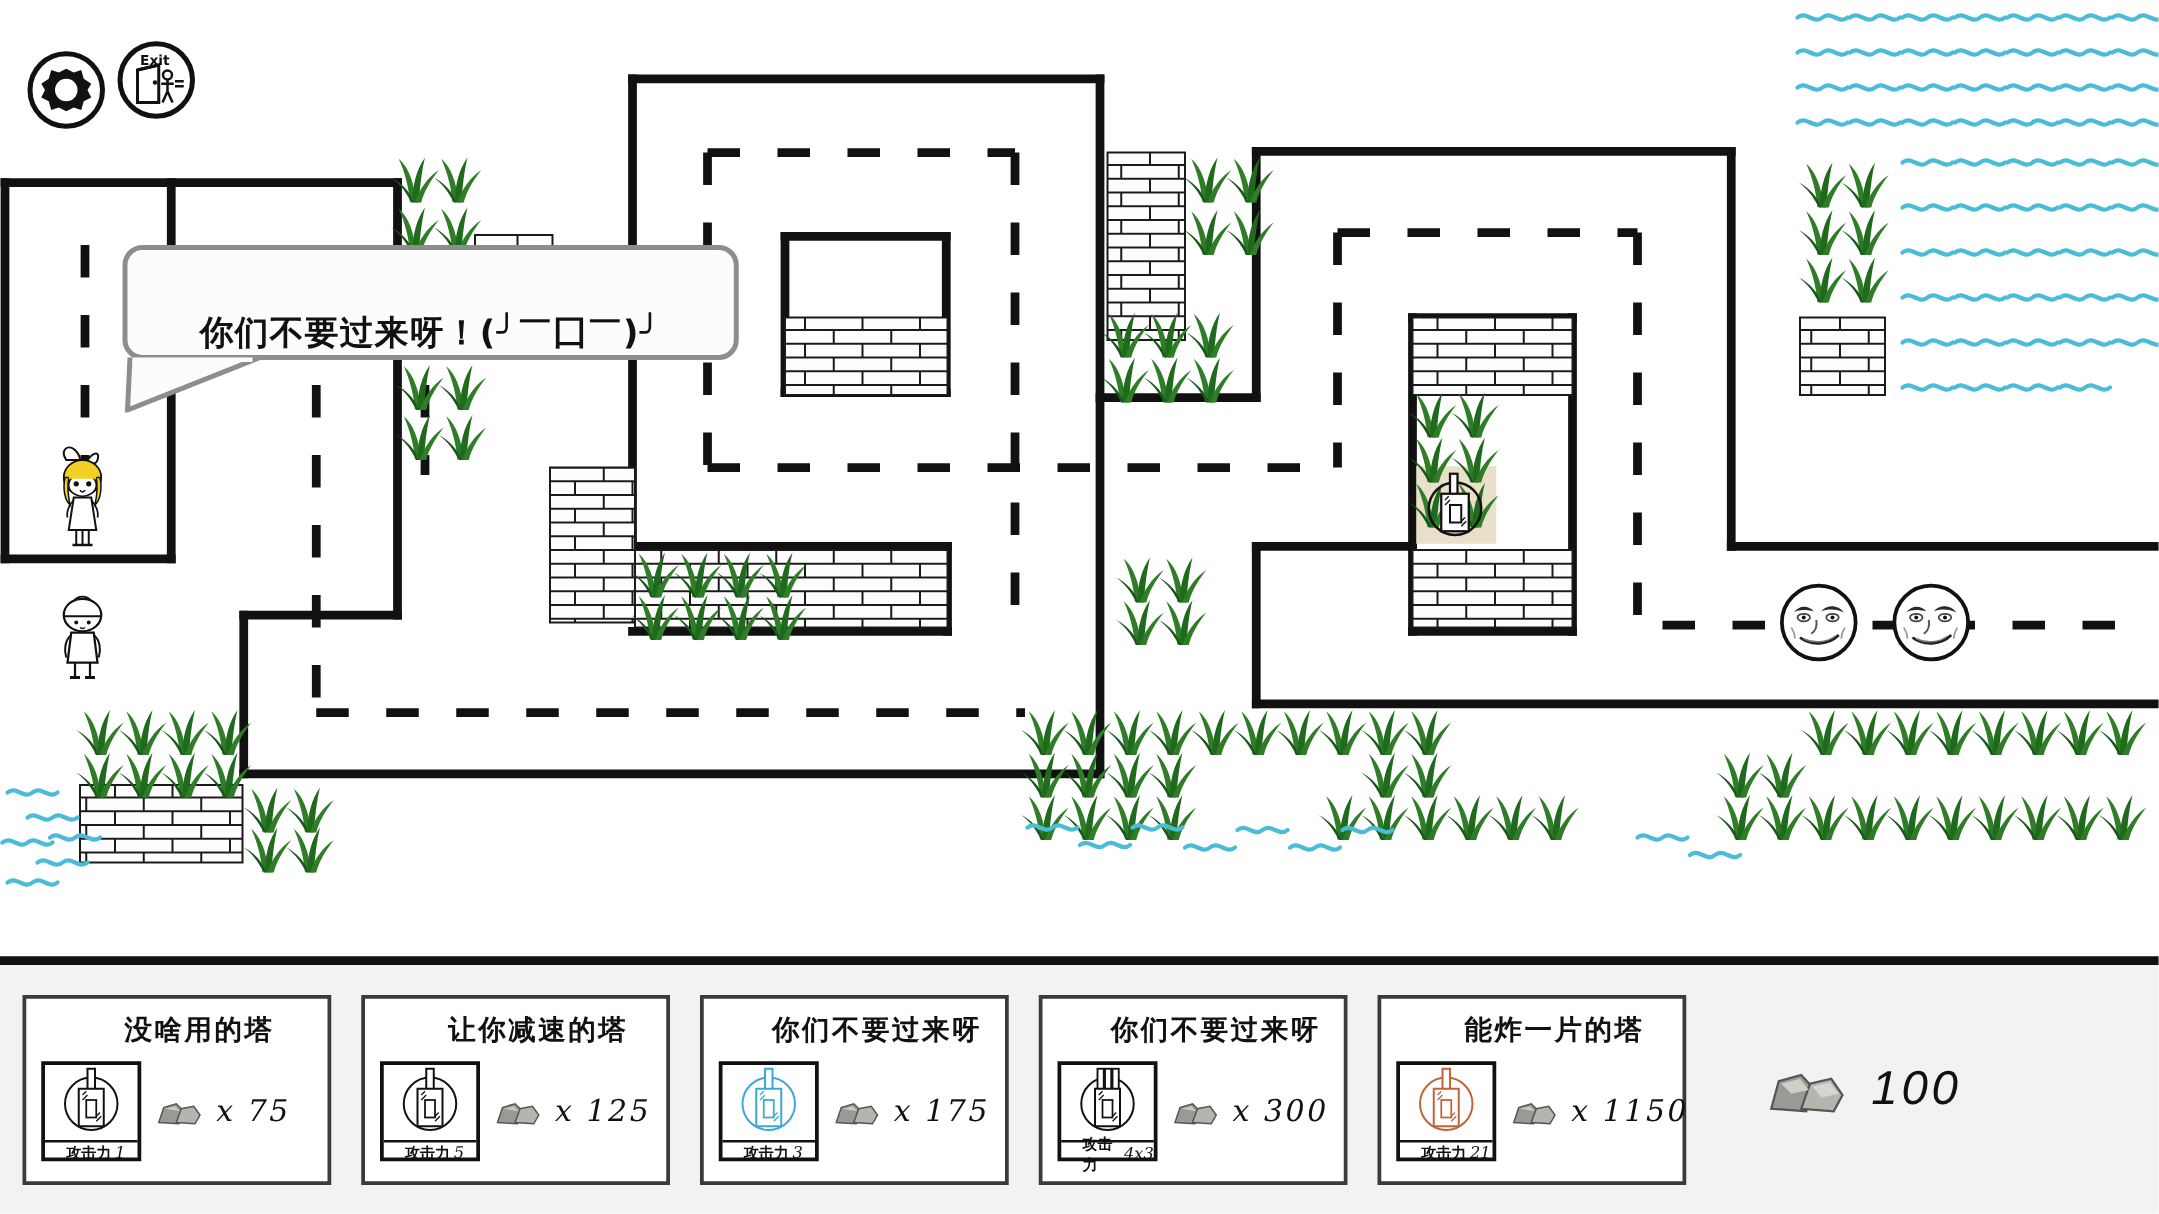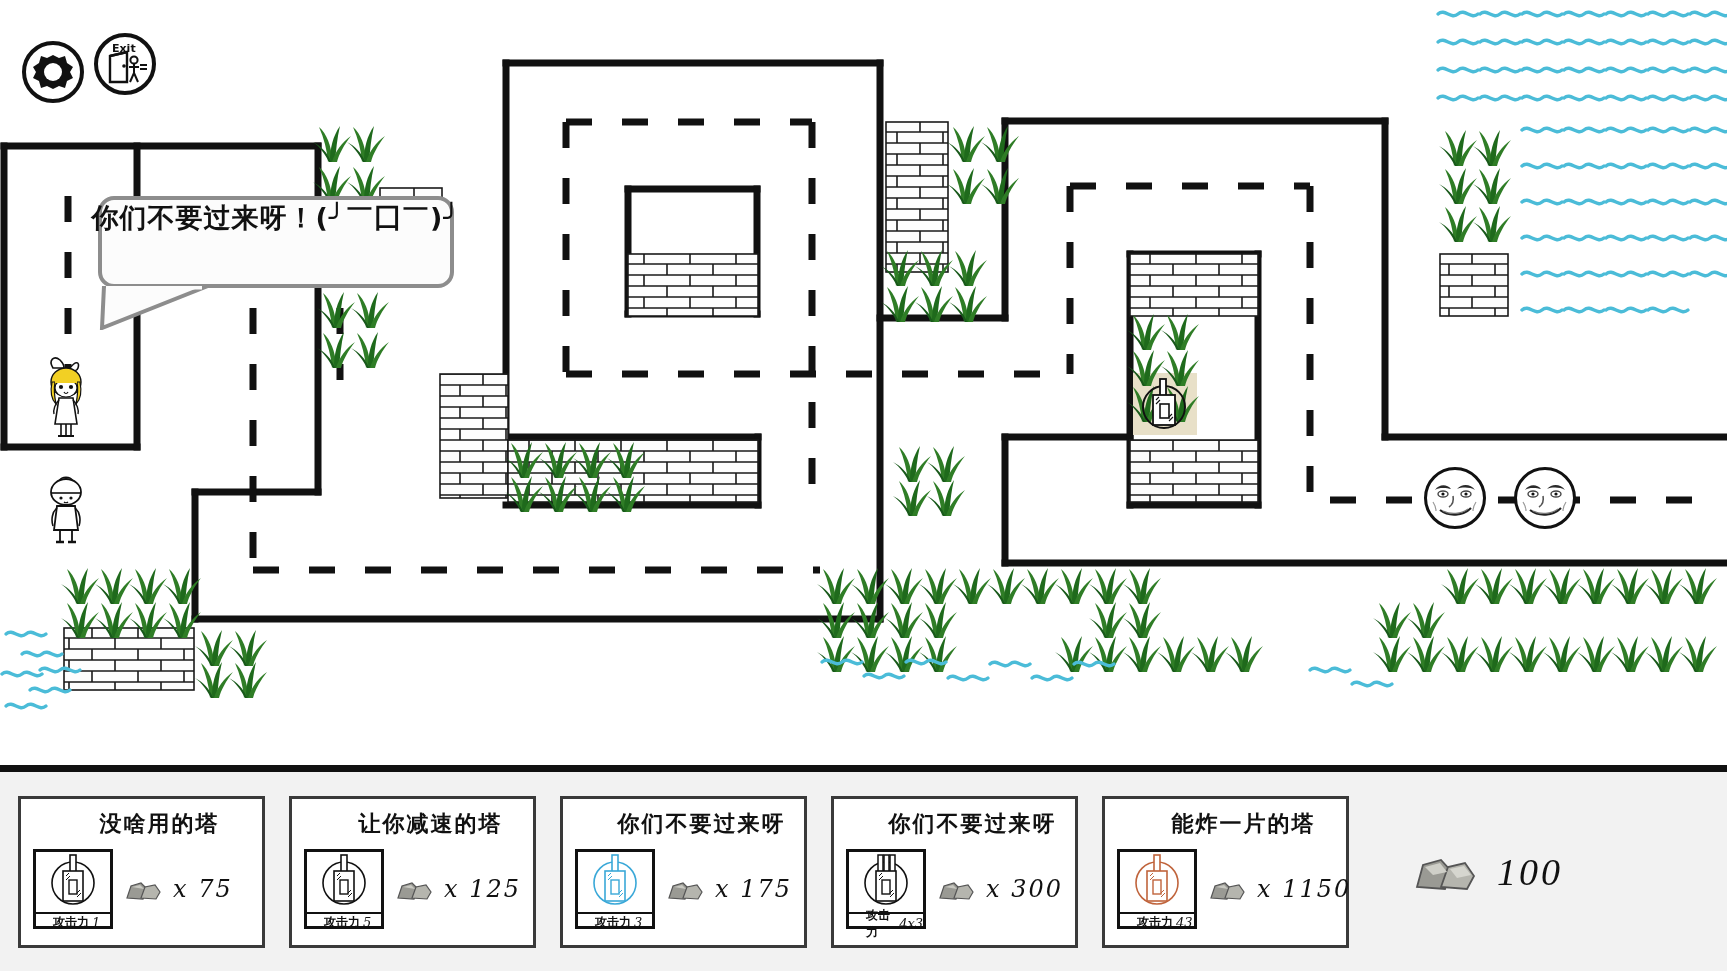--- a/index.html
+++ b/index.html
@@ -13,23 +13,23 @@
   #map-svg { position:absolute; left:0; top:0; }
 
   
   .round-btn { position:absolute; width:62px; height:62px; border-radius:50%;
       border:4px solid #111; background:#fff; display:flex; align-items:center;
       justify-content:center; cursor:pointer; }
   #btn-settings { left:22px; top:41px; }
   #btn-exit { left:94px; top:33px; }
 
   
-  #speech { position:absolute; left:98px; top:196px; width:356px; height:92px;
+  #speech { position:absolute; left:98px; top:196px; width:493px; height:92px;
      border:4px solid #8d8d8d; border-radius:16px; background:#fcfcfc;
-     display:flex; align-items:flex-start; justify-content:center; }
+     display:flex; align-items:flex-end; justify-content:center; }
   #speech-text { font-size:27px; color:#111; white-space:nowrap;
      font-family:"DejaVu Sans", sans-serif; font-weight:700; letter-spacing:1px; }
   #speech-tail { position:absolute; left:98px; top:286px; width:120px; height:44px; }
 
   
   .char { position:absolute; }
   #hero { left:40px; top:352px; width:52px; height:90px; }
   #ally { left:40px; top:472px; width:52px; height:78px; }
 
   
@@ -61,21 +61,21 @@
   .atk-label { font-size:12px; font-weight:700; color:#111; letter-spacing:0px;
      font-family:"DejaVu Sans", sans-serif; }
   .atk-val { font-size:13px; color:#111; font-family:"DejaVu Serif", serif;
      font-style:italic; }
   .cost-row { display:flex; align-items:center; gap:10px; flex:1;
      }
   .cost-text { font-size:24px; color:#111; font-family:"DejaVu Serif", serif;
      font-style:italic; letter-spacing:2px; white-space:nowrap; }
 
   #money { margin-left:62px; display:flex; align-items:center; gap:18px; }
-  #money-amount { font-size:38px; color:#111; font-family:Liberation Serif, serif;
+  #money-amount { font-size:38px; color:#111; font-family:Liberation Sans, sans-serif;
      font-style:italic; letter-spacing:3px; }
 </style>
 </head>
 <body>
 
 <div id="app">
 
   <div id="map">
     <svg id="map-svg" width="1727" height="765" viewBox="0 0 1727 765">
       <defs>
@@ -586,21 +586,21 @@
                 <circle cx="37" cy="31" r="21" fill="none" stroke="#c0643c" stroke-width="1.6"></circle>
                 <rect x="34" y="3" width="6" height="20" fill="#fff" stroke="#c0643c" stroke-width="1.6"></rect>
                 <rect x="27" y="19" width="20" height="30" fill="#fff" stroke="#c0643c" stroke-width="1.6"></rect>
                 <rect x="33" y="28" width="8" height="14" fill="#fff" stroke="#c0643c" stroke-width="1.4"></rect>
                 <path d="M30,24 L33,21 M30,28 L34,24" stroke="#c0643c" stroke-width="1"></path>
                 <path d="M41,41 L44,38 M41,45 L45,41" stroke="#c0643c" stroke-width="1"></path>
               </svg>
             </div>
             <div class="atk-row">
               <span class="atk-label">攻击力</span>
-              <span class="atk-val">43</span>
+              <span class="atk-val">21</span>
             </div>
           </div>
           <div class="cost-row">
             <svg width="40" height="26" viewBox="0 0 40 26">
               <path d="M4,22 L8,10 L18,7 L24,13 L20,23 Z" fill="#9a9a94" stroke="#555" stroke-width="1.2"></path>
               <path d="M18,22 L22,11 L32,9 L37,16 L33,23 Z" fill="#b5b5ae" stroke="#555" stroke-width="1.2"></path>
               <path d="M9,11 L17,9 L21,13" fill="#c9c9c2" stroke="none"></path>
             </svg>
             <span class="cost-text">x 1150</span>
           </div>

